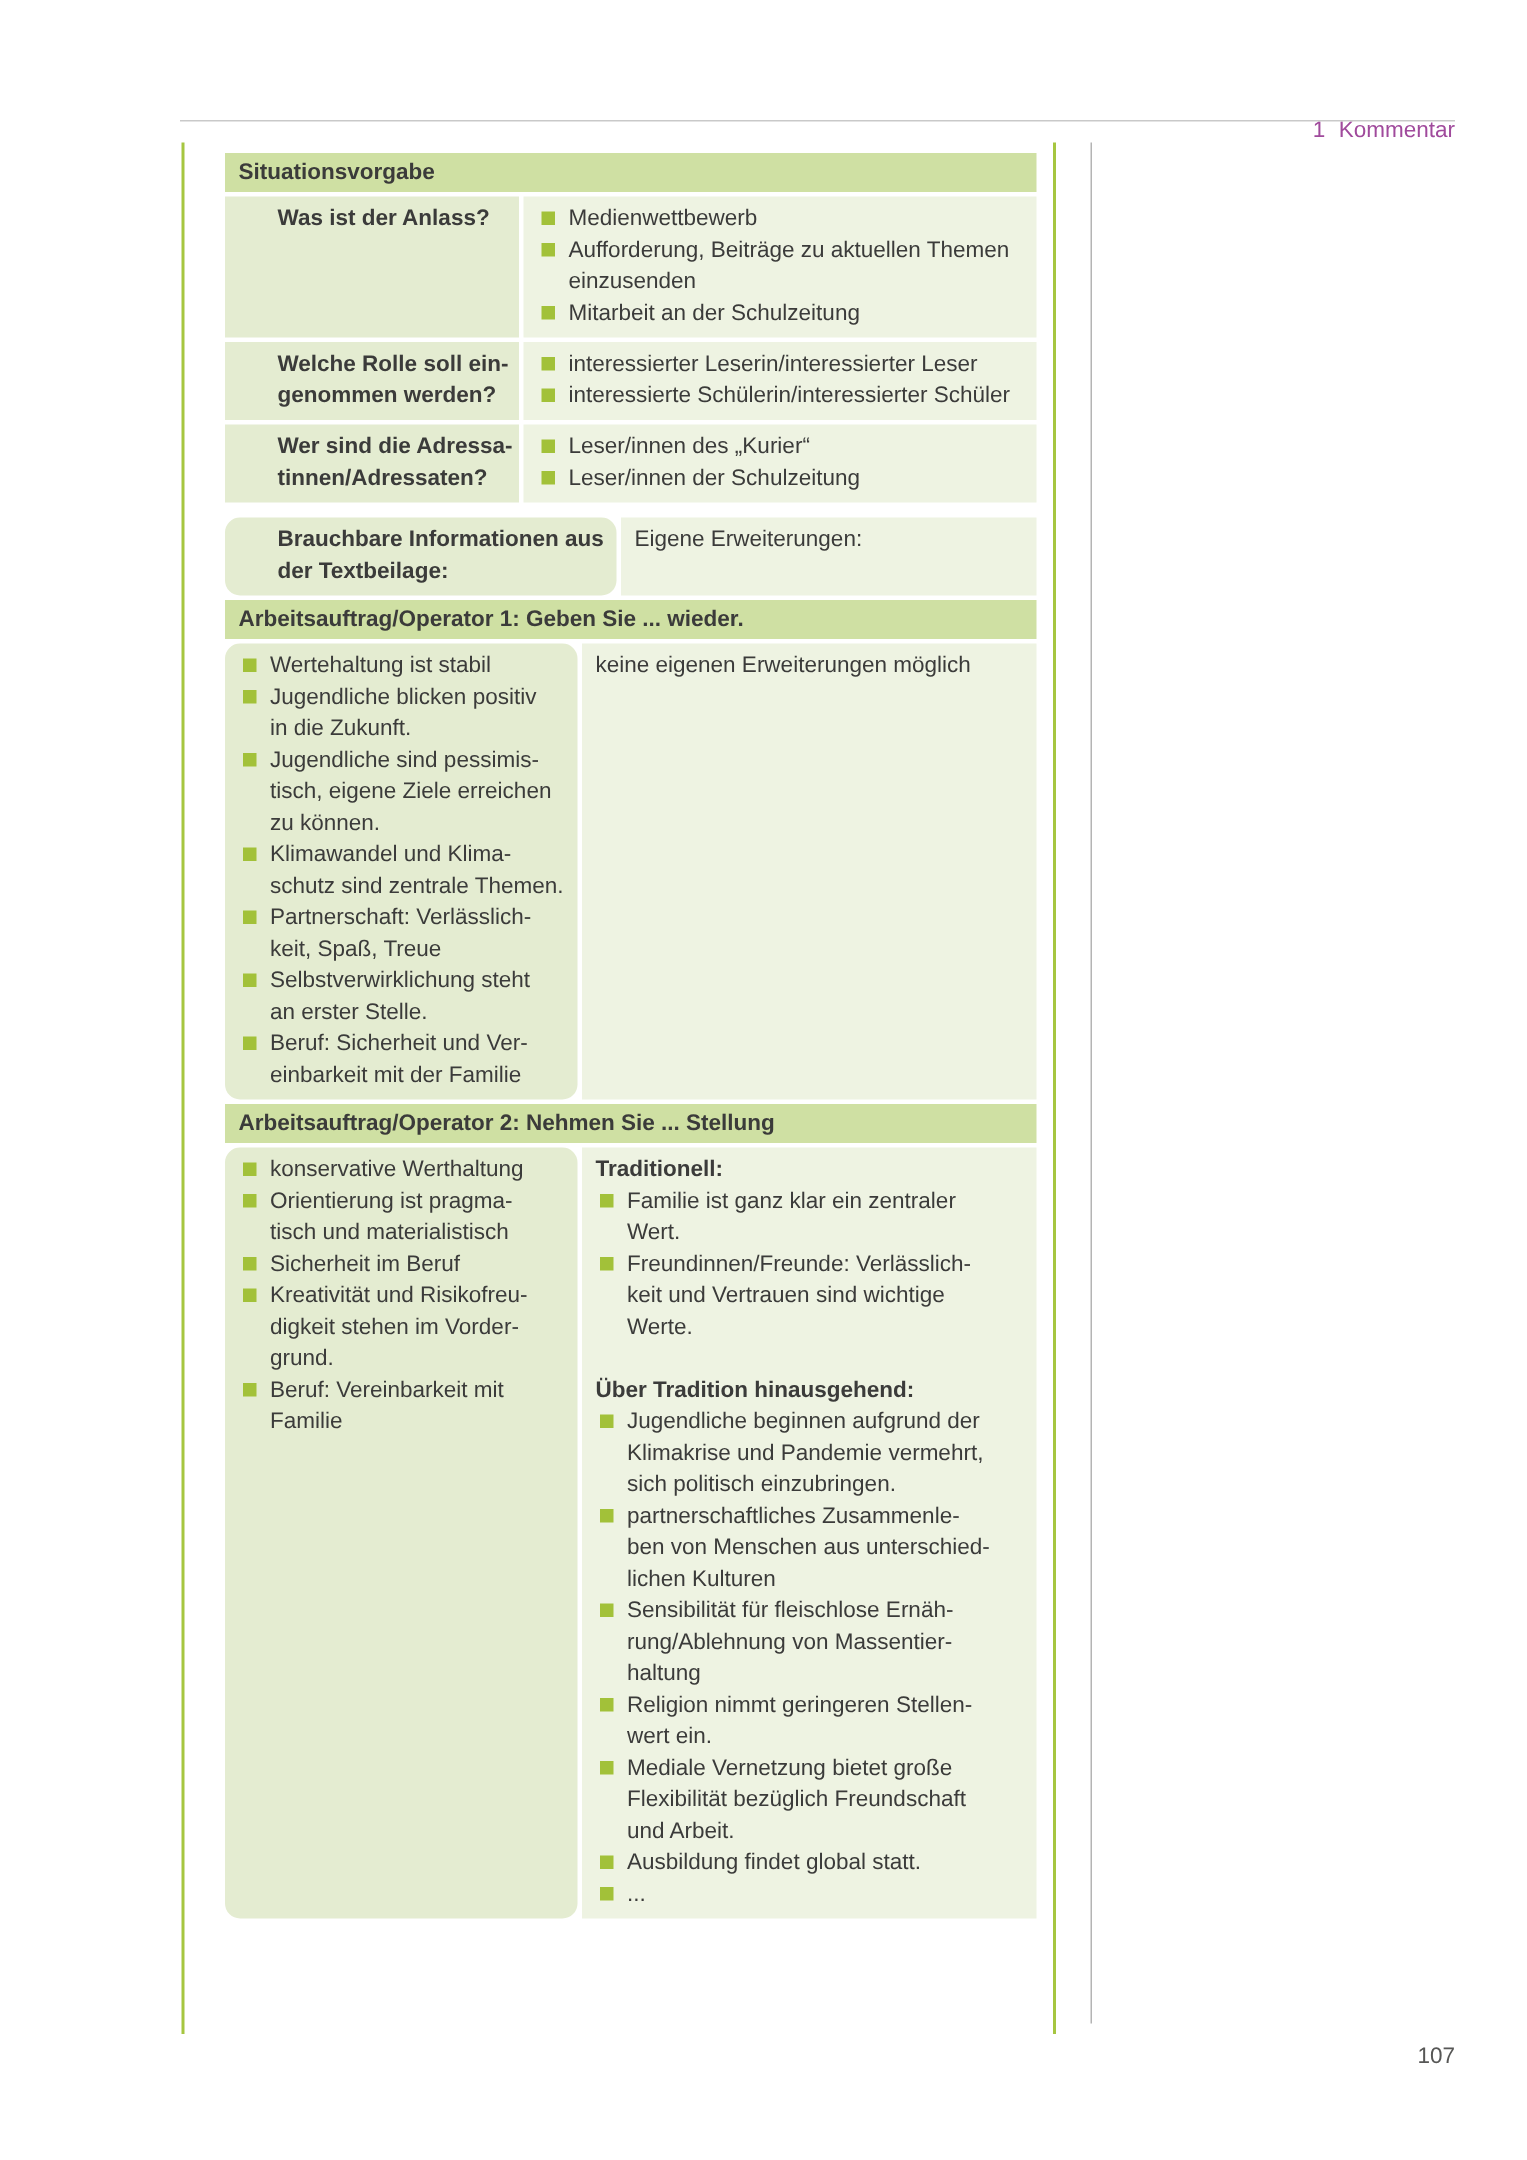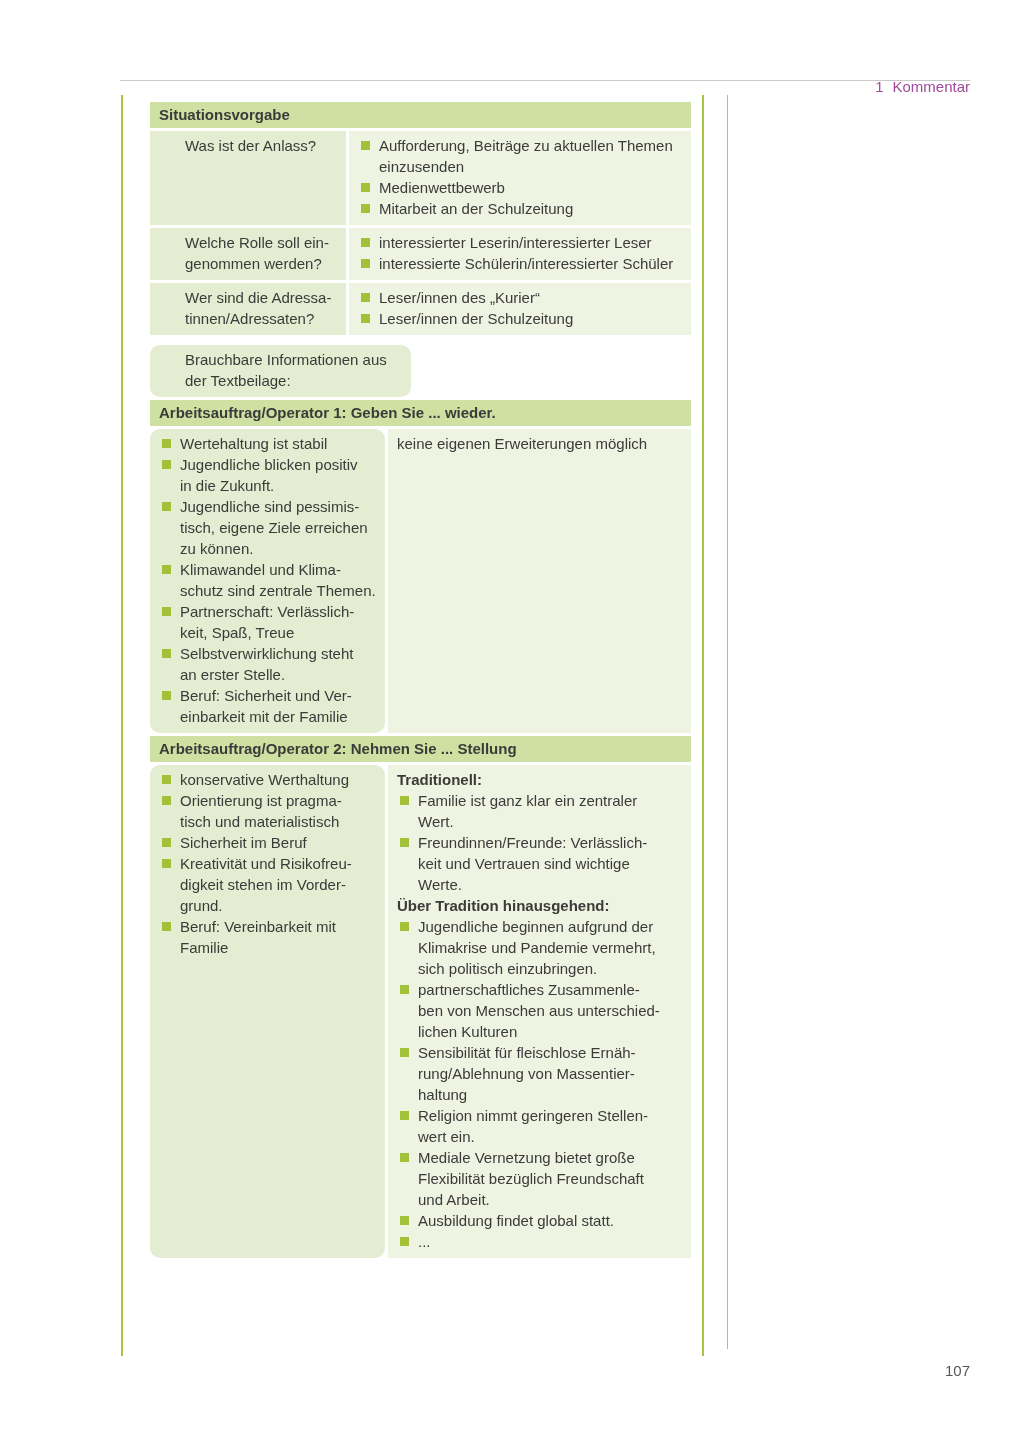--- a/index.html
+++ b/index.html
@@ -39,69 +39,70 @@
 
   .op-row{
     background:var(--header-green);font-weight:700;
     padding:2px 9px 3px;white-space:pre;
   }
   .table .op-row + .t-row, .table #t1-rows .t-row, .t-row + .op-row, .t-row + .t-row, #t2-sections .op-row{margin-top:3px;}
   #t1-rows .t-row:first-child{margin-top:3px;}
 
   .t-row{display:flex;gap:3px;}
   .cell{padding:4px 6px 6px 9px;white-space:pre;}
-  .cell.label{background:var(--cell-green);font-weight:400;padding-left:35px;}
+  .cell.label{background:var(--cell-green);font-weight:700;padding-left:35px;}
   .cell.left{background:var(--cell-green);}
   .cell.content{background:var(--cell-green-light);flex:1;}
   .table1 .cell.label, .table1 .cell.left{width:155px;flex:none;}
   .table2 .cell.label, .table2 .cell.left{width:220px;flex:none;border-radius:10px;}
 
   .b-item{display:flex;}
   .sq{width:9px;height:9px;background:var(--bullet-green);margin:6px 9px 0 3px;flex:none;}
   .b-text{white-space:pre;}
   .g-head{font-weight:700;white-space:pre;}
-  .group.gap{}
+  .group.gap{margin-top:21px;}
   .plain{white-space:pre;}
 </style>
 </head>
 <body>
 
 <div class="chapter">
   <span class="num">1</span><span>Kommentar</span>
 </div>
 <div class="top-rule"></div>
 <div class="vline vline-green-left"></div>
 <div class="vline vline-green-right"></div>
 <div class="vline vline-gray"></div>
 
 <div class="table table1">
   <div class="op-row">Situationsvorgabe</div>
   <div id="t1-rows">
       <div class="t-row">
         <div class="cell label">Was ist der Anlass?</div>
-        <div class="cell content"><div class="b-item"><span class="sq"></span><div class="b-text">Aufforderung, Beiträge zu aktuellen Themen
-einzusenden</div></div><div class="b-item"><span class="sq"></span><div class="b-text">Medienwettbewerb</div></div><div class="b-item"><span class="sq"></span><div class="b-text">Mitarbeit an der Schulzeitung</div></div></div>
+        <div class="cell content"><div class="b-item"><span class="sq"></span><div class="b-text">Medienwettbewerb</div></div><div class="b-item"><span class="sq"></span><div class="b-text">Aufforderung, Beiträge zu aktuellen Themen
+einzusenden</div></div><div class="b-item"><span class="sq"></span><div class="b-text">Mitarbeit an der Schulzeitung</div></div></div>
       </div>
       <div class="t-row">
         <div class="cell label">Welche Rolle soll ein-
 genommen werden?</div>
         <div class="cell content"><div class="b-item"><span class="sq"></span><div class="b-text">interessierter Leserin/interessierter Leser</div></div><div class="b-item"><span class="sq"></span><div class="b-text">interessierte Schülerin/interessierter Schüler</div></div></div>
       </div>
       <div class="t-row">
         <div class="cell label">Wer sind die Adressa-
 tinnen/Adressaten?</div>
         <div class="cell content"><div class="b-item"><span class="sq"></span><div class="b-text">Leser/innen des „Kurier“</div></div><div class="b-item"><span class="sq"></span><div class="b-text">Leser/innen der Schulzeitung</div></div></div>
       </div>
     </div>
 </div>
 
 <div class="table table2">
   <div class="t-row">
     <div class="cell label">Brauchbare Informationen aus
 der Textbeilage:</div>
+    <div class="cell content">Eigene Erweiterungen:</div>
   </div>
   <div id="t2-sections">
       <div class="op-row">Arbeitsauftrag/Operator 1: Geben Sie ... wieder.</div>
       <div class="t-row">
         <div class="cell left"><div class="b-item"><span class="sq"></span><div class="b-text">Wertehaltung ist stabil</div></div><div class="b-item"><span class="sq"></span><div class="b-text">Jugendliche blicken positiv
 in die Zukunft.</div></div><div class="b-item"><span class="sq"></span><div class="b-text">Jugendliche sind pessimis-
 tisch, eigene Ziele erreichen
 zu können.</div></div><div class="b-item"><span class="sq"></span><div class="b-text">Klimawandel und Klima-
 schutz sind zentrale Themen.</div></div><div class="b-item"><span class="sq"></span><div class="b-text">Partnerschaft: Verlässlich-
 keit, Spaß, Treue</div></div><div class="b-item"><span class="sq"></span><div class="b-text">Selbstverwirklichung steht

